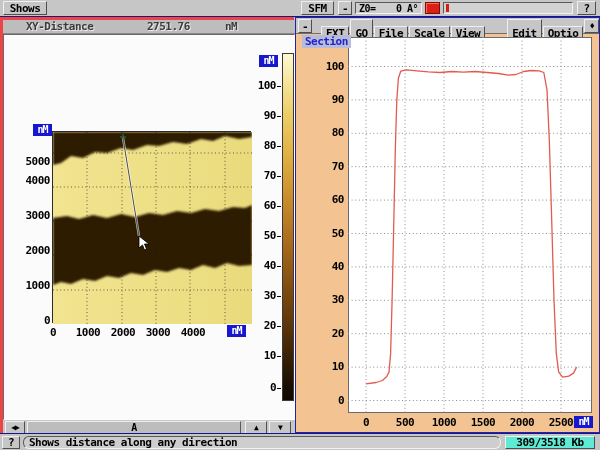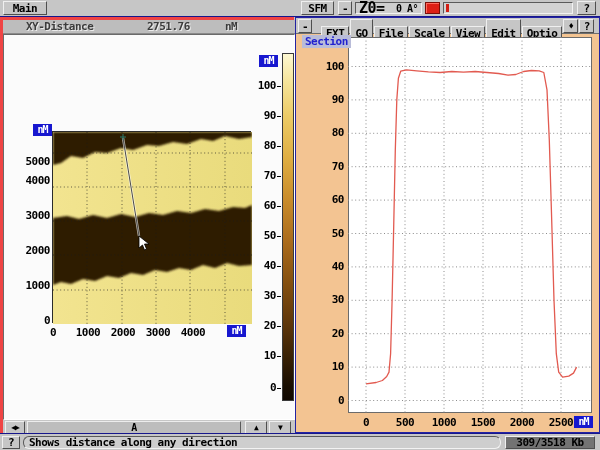--- a/index.html
+++ b/index.html
@@ -65,31 +65,31 @@
                    background:#b9bcd9; color:#2222cf; font-size:11px; z-index:5; }
   #plot-area { left:52px; top:19px; width:244px; height:376px; background:#ffffff;
                border:1px solid #6b6b6b; }
   #plot-svg { left:52px; top:19px; width:244px; height:376px; }
   
   #statusbar { left:0; top:433px; width:600px; height:17px; background:#c6c6c6;
                border-top:1px solid #17178c; }
   #status-msg { line-height:11px; padding-left:5px; display:flex; align-items:center; }
   #mem-field { border-top:1px solid #efefef; border-left:1px solid #efefef;
                border-right:1px solid #4f4f4f; border-bottom:1px solid #4f4f4f;
-               display:flex; align-items:center; justify-content:center; background:#737373; }
+               display:flex; align-items:center; justify-content:center; background:#5eead4; }
 </style>
 </head>
 <body>
 
 <div id="topbar" class="abs">
-  <div class="btn abs" style="left:3px;top:1px;width:44px;height:14px;">Main</div>
+  <div class="btn abs" style="left:3px;top:1px;width:44px;height:14px;">Shows</div>
   <div class="btn abs" style="left:301px;top:1px;width:33px;height:14px;">SFM</div>
   <div class="btn abs" style="left:338px;top:1px;width:14px;height:14px;">-</div>
   <div id="z0-field" class="sunken abs" style="left:355px;top:2px;width:67px;height:12px;">
-    <span style="font-size:15px;">Z0=</span>
+    <span style="font-size:10px;">Z0=</span>
     <span style="font-size:10px;">0 A°</span>
   </div>
   <div id="record-btn" class="abs" style="left:425px;top:2px;width:15px;height:12px;"></div>
   <div class="sunken abs" style="left:443px;top:2px;width:130px;height:12px;background:#d2d2d2;">
     <div class="abs" style="left:2px;top:1px;width:3px;height:8px;background:#d22016;"></div>
   </div>
   <div class="btn abs" style="left:577px;top:1px;width:19px;height:14px;">?</div>
 </div>
 
 <div id="left-window" class="abs">
@@ -201,21 +201,21 @@
 
 <div id="right-panel" class="abs">
   <div id="rp-toolbar" class="abs">
     <div class="btn" style="width:14px;height:14px;margin-right:8px;">-</div>
     <div id="rp-menu-items" style="display:flex;gap:1px;align-items:center;">
         <div class="btn" style="height: 14px;">EXT</div>
         <div class="btn" style="height: 28px;">GO</div>
         <div class="btn" style="height: 14px;">File</div>
         <div class="btn" style="height: 14px;">Scale</div>
         <div class="btn" style="height: 14px;">View</div>
-        <div class="btn" style="height: 28px;">Edit</div>
+        <div class="btn" style="height: 28px; margin-left: 21px;">Edit</div>
         <div class="btn" style="height: 14px;">Optio</div>
       </div>
     <div class="btn" style="width:15px;height:14px;font-size:9px;">♦</div>
     <div class="btn" style="width:15px;height:14px;">?</div>
   </div>
 
   <div id="section-label" class="abs">Section</div>
 
   <div id="plot-area" class="abs"></div>
   <svg id="plot-svg" class="abs" viewBox="0 0 244 376">

